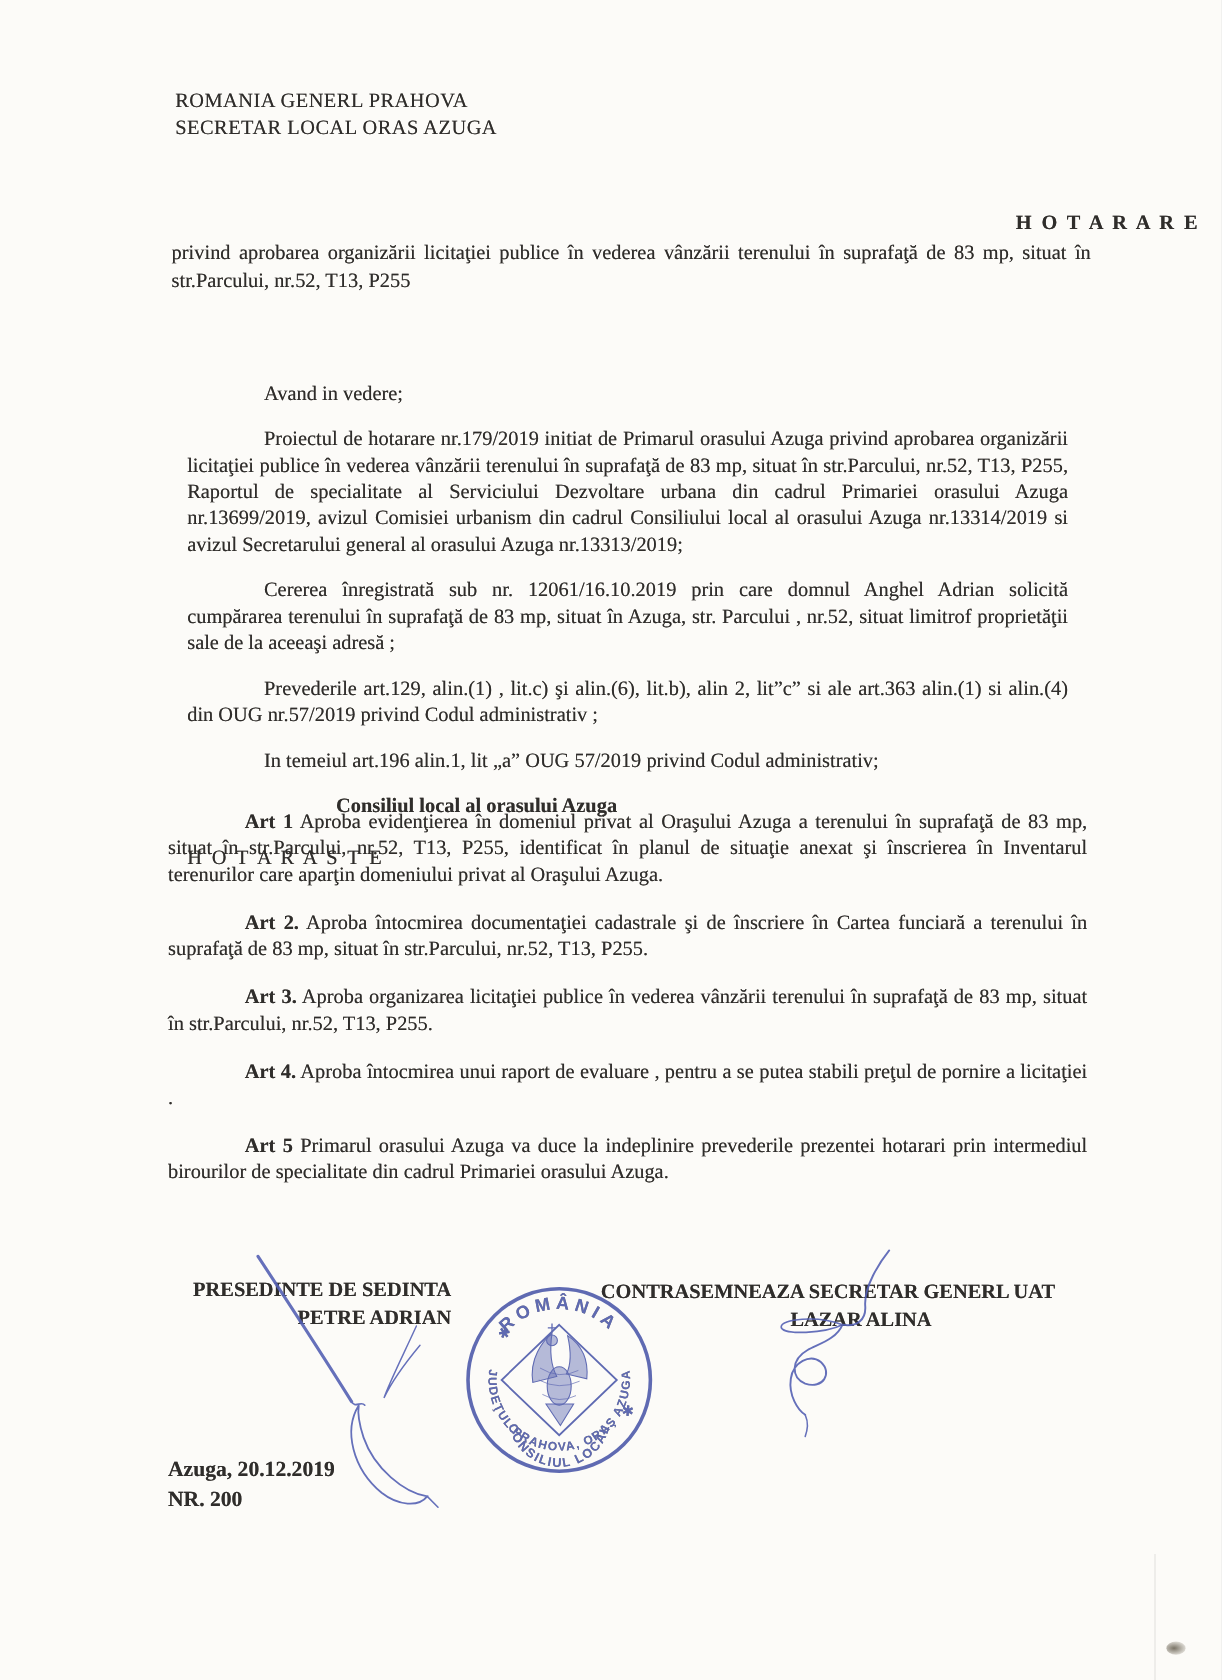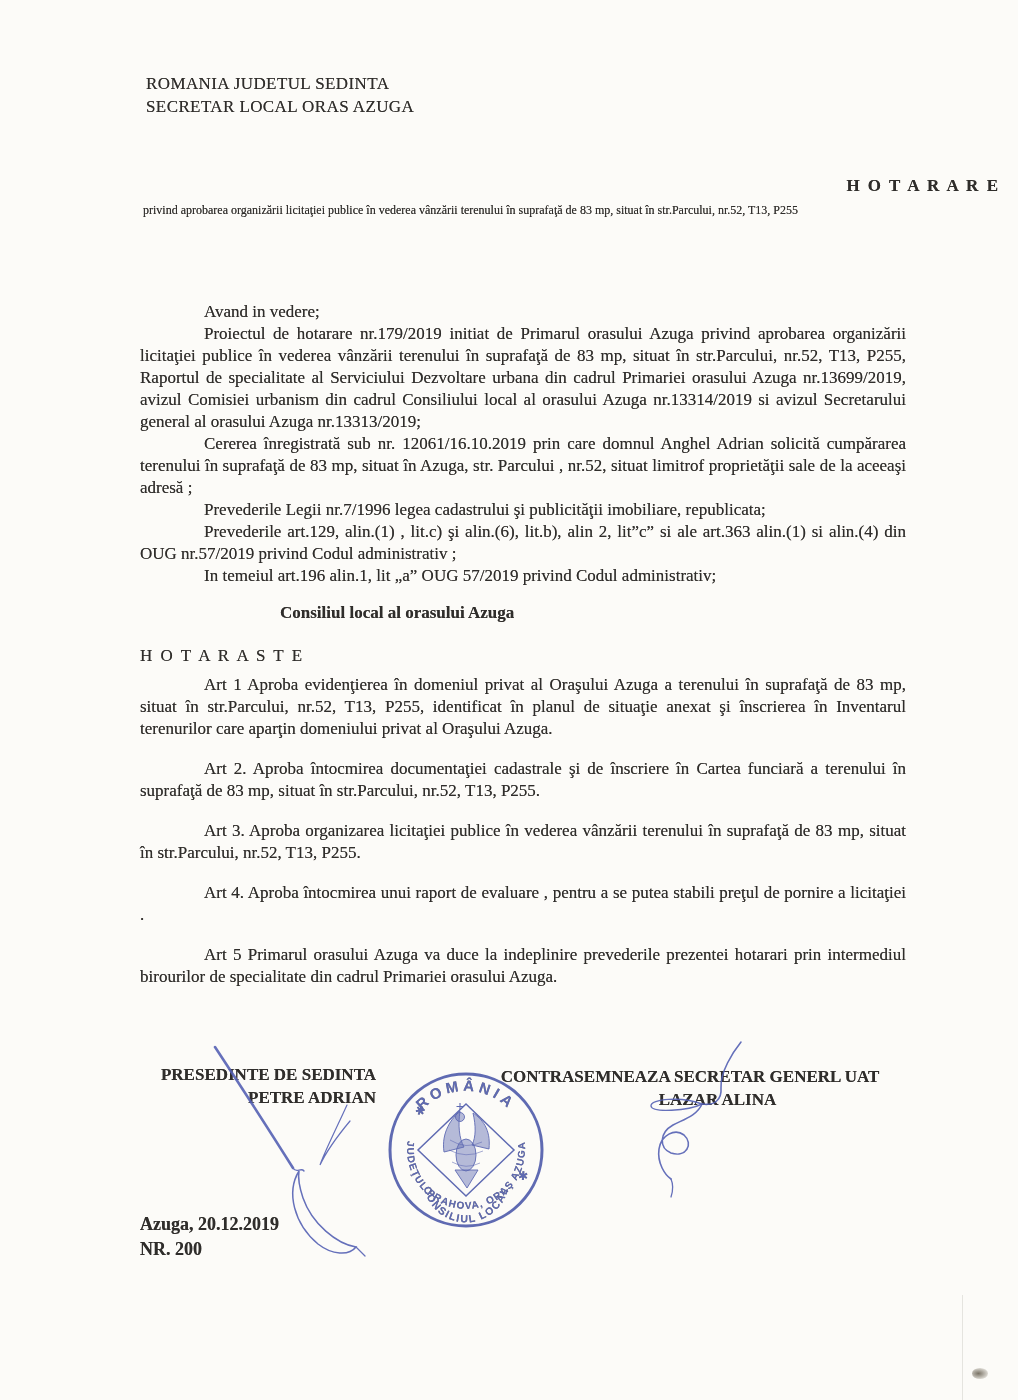--- a/index.html
+++ b/index.html
@@ -16,41 +16,41 @@
   .hdr{
     position:absolute;left:146px;top:72px;
     font-size:17px;line-height:23px;letter-spacing:.4px;
   }
   .doc-title{
     position:absolute;left:0;top:176px;width:1000px;
     text-align:right;font-weight:bold;font-size:17px;letter-spacing:2px;
   }
   .doc-subtitle{
     position:absolute;left:143px;top:199px;width:766px;
-    font-size:12px;line-height:23px;text-align:justify;
+    font-size:17px;line-height:23px;text-align:justify;
   }
   .preamble{
     position:absolute;left:140px;top:301px;width:766px;
     font-size:17px;line-height:22px;text-align:justify;
   }
-  .preamble p{margin:0;text-indent:64px;}
+  .preamble p{margin:16px;text-indent:64px;}
   .council-line{
     font-weight:bold;text-indent:0;
     margin:15px 0 0 76px !important;
   }
   .decision-word{
     text-indent:0 !important;
     margin-top:21px !important;letter-spacing:2px;
   }
   .articles{
     position:absolute;left:140px;top:674px;width:766px;
     font-size:17px;line-height:22px;text-align:justify;
   }
   .articles p{margin:0 0 18px 0;text-indent:64px;}
-  .art-label{font-weight:normal;}
+  .art-label{font-weight:bold;}
   .sig-left{
     position:absolute;left:150px;top:1063px;width:226px;
     text-align:right;font-weight:bold;font-size:17px;line-height:23px;
   }
   .sig-right{
     position:absolute;left:487px;top:1065px;width:406px;
     text-align:center;font-weight:bold;font-size:17px;line-height:23px;
   }
   .sig-right .sig-name{margin-left:55px;}
   .issue-block{
@@ -72,32 +72,31 @@
     position:absolute;left:962px;top:1295px;width:1px;height:105px;
     background:rgba(150,145,135,.22);
   }
 </style>
 </head>
 <body>
 
 <div class="page scan-soft">
 
   <div class="hdr">
-    <div>ROMANIA JUDETUL SEDINTA</div>
+    <div>ROMANIA GENERL PRAHOVA</div>
     <div>SECRETAR LOCAL ORAS AZUGA</div>
   </div>
 
   <div class="doc-title">H O T A R A R E</div>
   <div class="doc-subtitle">privind aprobarea organizării licitaţiei publice în vederea vânzării terenului în suprafaţă de 83 mp, situat în str.Parcului, nr.52, T13, P255</div>
 
   <div class="preamble">
     <p>Avand in vedere;</p>
     <p>Proiectul de hotarare nr.179/2019 initiat de Primarul orasului Azuga privind aprobarea organizării licitaţiei publice în vederea vânzării terenului în suprafaţă de 83 mp, situat în str.Parcului, nr.52, T13, P255, Raportul de specialitate al Serviciului Dezvoltare urbana din cadrul Primariei orasului Azuga nr.13699/2019,  avizul Comisiei urbanism  din cadrul Consiliului local al orasului Azuga nr.13314/2019 si avizul Secretarului general al orasului Azuga nr.13313/2019;</p>
     <p>Cererea înregistrată sub nr. 12061/16.10.2019 prin care domnul Anghel Adrian solicită cumpărarea terenului în suprafaţă de  83  mp, situat în Azuga, str. Parcului , nr.52,  situat limitrof proprietăţii sale de la aceeaşi adresă ;</p>
-    <p>Prevederile Legii nr.7/1996 legea cadastrului şi publicităţii imobiliare, republicata;</p>
     <p>Prevederile art.129, alin.(1) , lit.c) şi alin.(6), lit.b), alin 2, lit”c”  si ale art.363 alin.(1) si alin.(4) din OUG nr.57/2019 privind Codul administrativ ;</p>
     <p>In temeiul art.196 alin.1, lit „a” OUG 57/2019 privind Codul administrativ;</p>
     <p class="council-line">Consiliul local al orasului Azuga</p>
     <p class="decision-word">H O T A R A S T E</p>
   </div>
 
   <div class="articles">
     <p><span class="art-label">Art 1</span><span> Aproba evidenţierea în domeniul privat al Oraşului Azuga a terenului în suprafaţă de 83 mp, situat în str.Parcului, nr.52, T13, P255, identificat în planul de situaţie anexat şi înscrierea în Inventarul terenurilor care aparţin domeniului privat al Oraşului Azuga.</span></p>
     <p><span class="art-label">Art 2.</span><span> Aproba întocmirea documentaţiei cadastrale şi de înscriere în Cartea funciară  a  terenului în suprafaţă de 83 mp, situat în str.Parcului, nr.52, T13, P255.</span></p>
     <p><span class="art-label">Art 3.</span><span> Aproba organizarea licitaţiei publice în vederea vânzării terenului în suprafaţă de 83 mp, situat în str.Parcului, nr.52, T13, P255.</span></p>

